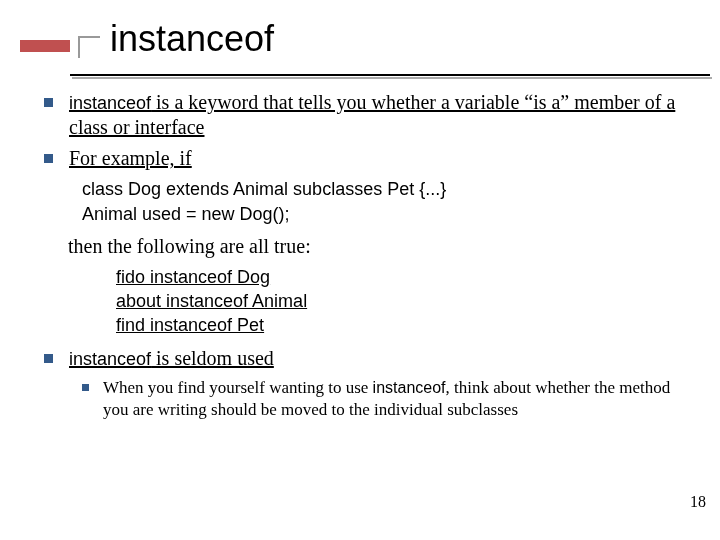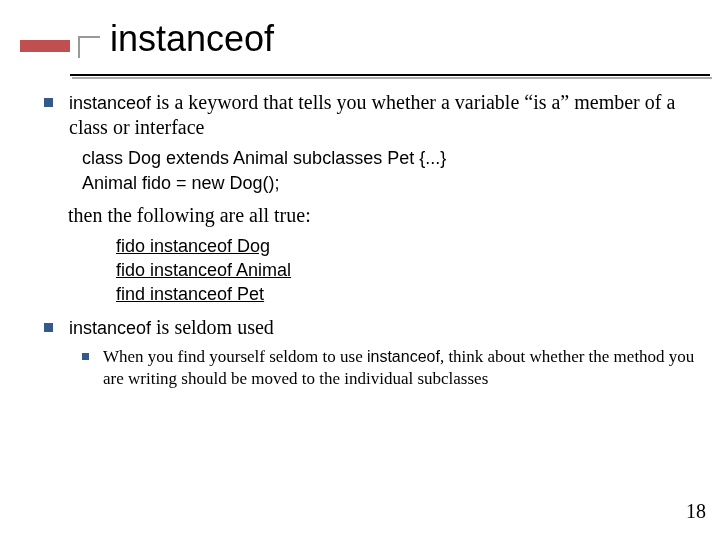--- a/index.html
+++ b/index.html
@@ -93,21 +93,21 @@
   }
   .b1 .sq {
     flex: 0 0 auto;
     width: 9px;
     height: 9px;
     background: #335a8a;
     margin-top: 8px;
     margin-right: 16px;
     margin-left: 8px;
   }
-  .b1 .ct { flex: 1; }
+  .b1 .ct { flex: 1; text-decoration: underline; }
   .indent1 {
     margin-left: 46px;
     margin-top: 6px;
     margin-bottom: 8px;
   }
   .sans {
     font-family: "Comic Sans MS", "Segoe Script", Verdana, sans-serif;
     font-size: 18px;
     line-height: 1.35;
   }
@@ -126,24 +126,24 @@
     flex: 0 0 auto;
     width: 7px;
     height: 7px;
     background: #335a8a;
     margin-top: 7px;
     margin-right: 14px;
   }
   .b2 .ct { flex: 1; }
   .page-num {
     position: absolute;
-    bottom: 8px;
+    bottom: 20px;
     right: 14px;
     font-family: "Times New Roman", serif;
-    font-size: 20px;
+    font-size: 16px;
   }
 </style>
 </head>
 <body>
 
 <div class="slide">
 
   <div class="title-wrap">
     <div class="title-shadow"></div>
     <div class="title-accent"></div>
@@ -154,44 +154,48 @@
 
   <div class="body">
 
     <div class="b1">
       <div class="sq"></div>
       <div class="ct">
         <span class="sans">instanceof</span><span> is a keyword that tells you whether a variable “is a” member of a class or interface</span>
       </div>
     </div>
 
+    <div class="b1">
+      <div class="sq"></div>
+      <div class="ct">For example, if</div>
+    </div>
 
     <div class="indent1 sans">
       <div>class Dog extends Animal subclasses Pet {...}</div>
-      <div>Animal fido = new Dog();</div>
+      <div>Animal used = new Dog();</div>
     </div>
 
     <div class="normal-line">then the following are all true:</div>
 
     <div class="indent1 sans" style="margin-left:80px;text-decoration:underline;">
       <div>fido instanceof Dog</div>
-      <div>fido instanceof Animal</div>
+      <div>about instanceof Animal</div>
       <div>find instanceof Pet</div>
     </div>
 
     <div class="b1" style="margin-top:2px;">
       <div class="sq"></div>
       <div class="ct">
         <span class="sans">instanceof</span><span> is seldom used</span>
       </div>
     </div>
 
     <div class="b2">
       <div class="sq"></div>
       <div class="ct">
-        <span>When you find yourself seldom to use </span><span class="sans" style="font-size:16px;">instanceof</span><span>, think about whether the method you are writing should be moved to the individual subclasses</span>
+        <span>When you find yourself wanting to use </span><span class="sans" style="font-size:16px;">instanceof</span><span>, think about whether the method you are writing should be moved to the individual subclasses</span>
       </div>
     </div>
 
   </div>
 
   <div class="page-num">18</div>
 </div>
 
 </body></html>

